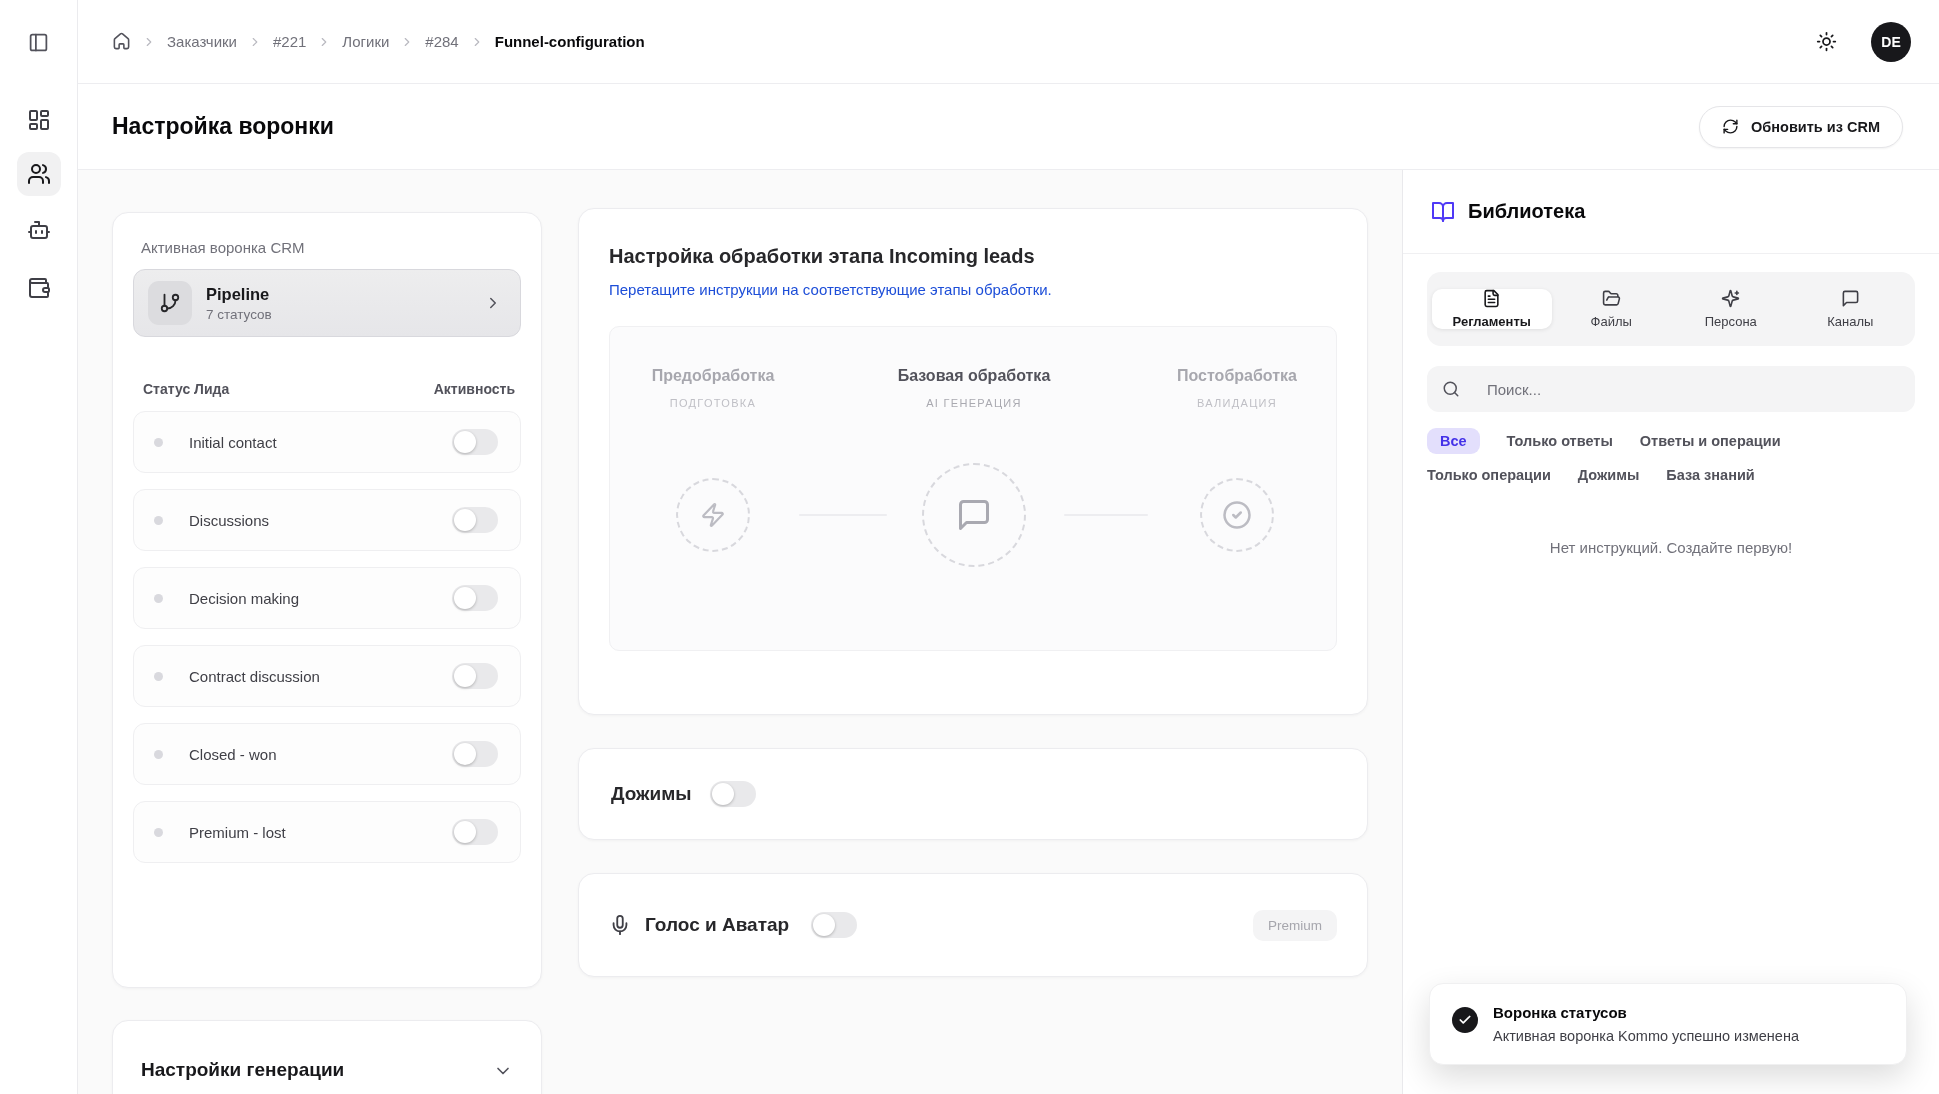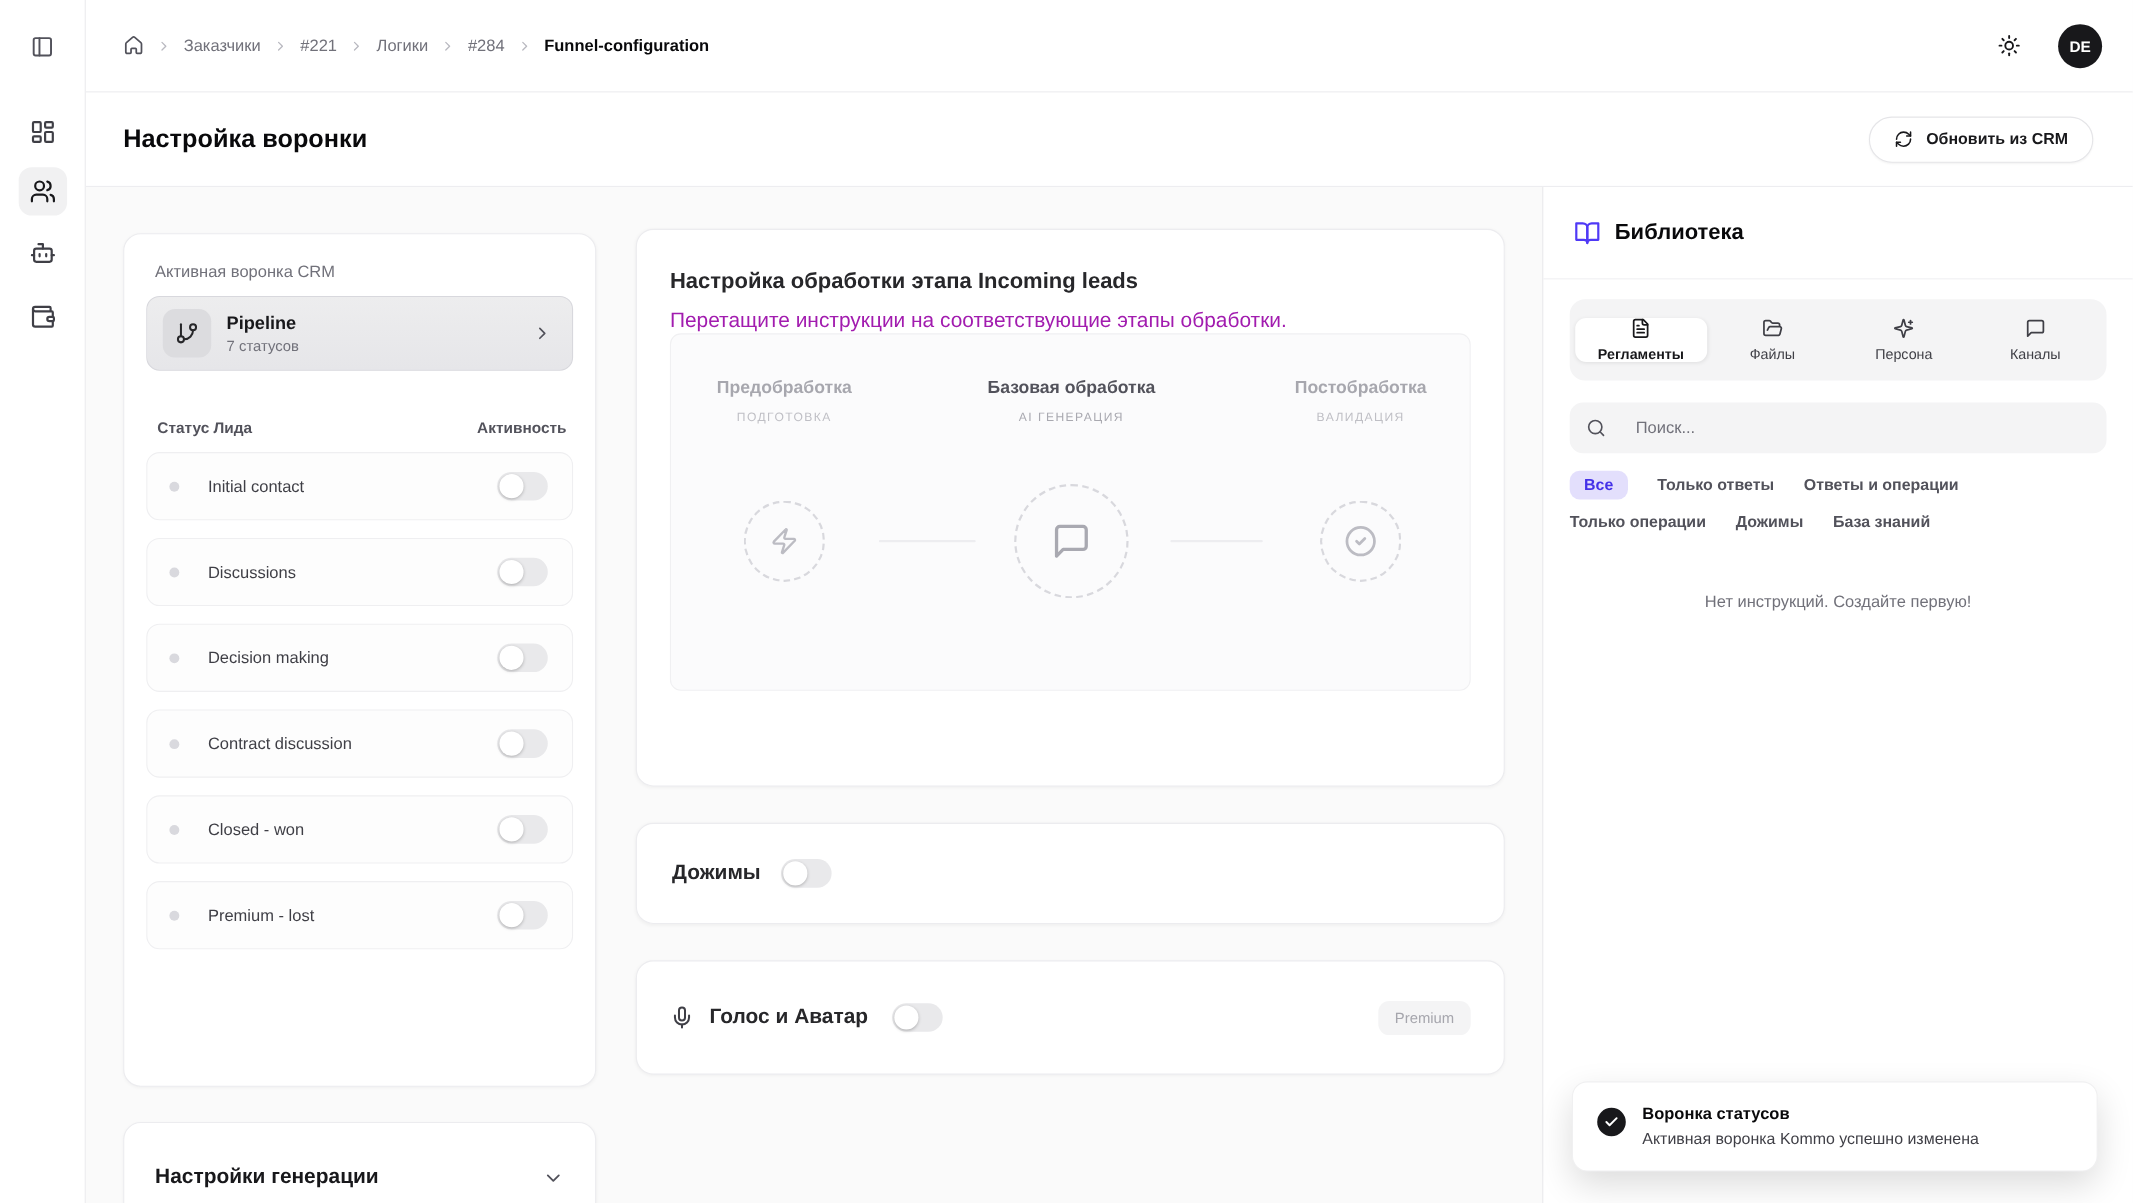--- a/index.html
+++ b/index.html
@@ -56,22 +56,22 @@
   .tgl::after { content:""; position:absolute; left:2px; top:2px; width:22px; height:22px; border-radius:50%; background:#fff; box-shadow:0 1px 3px rgba(0,0,0,.25); }
 
   
   .gen-card { position:absolute; left:34px; top:850px; width:430px; height:250px; padding:38px 28px; display:flex; align-items:flex-start; }
   .gen-title { font-size:19px; font-weight:700; color:#18181b; }
   .gen-chev { margin-left:auto; color:#52525b; display:flex; margin-top:2px; }
 
   
   .stage-card { position:absolute; left:500px; top:38px; width:790px; height:507px; padding:36px 30px; }
   .stage-title { font-size:20px; font-weight:700; color:#27272a; }
-  .stage-sub { margin-top:13px; font-size:19px; color:#a21caf; }
-  .stage-zone { height:325px; background:#fbfbfc; border:1px solid #f0f0f2; border-radius:10px; position:relative; }
+  .stage-sub { margin-top:13px; font-size:15px; color:#1d4ed8; }
+  .stage-zone { margin-top:28px; height:325px; background:#fbfbfc; border:1px solid #f0f0f2; border-radius:10px; position:relative; }
   .st-col { position:absolute; top:38px; width:240px; text-align:center; }
   .st-col .t { font-size:16px; font-weight:600; color:#a7a7ae; line-height:1.35; }
   .st-col .s { margin-top:10px; font-size:11px; letter-spacing:1.3px; color:#bfbfc5; font-weight:500; }
   .st-col.mid .t { color:#52525b; }
   .st-col.mid .s { color:#a9a9b0; }
   .st-col.c1 { left:-17px; } .st-col.c2 { left:244px; } .st-col.c3 { left:507px; }
   .drop { position:absolute; border:2px dashed #d8d8dd; border-radius:50%; display:flex; align-items:center; justify-content:center; color:#bcbcc3; cursor:pointer; }
   .drop.d1 { left:66px;  top:151px; width:74px;  height:74px; }
   .drop.d2 { left:312px; top:136px; width:104px; height:104px; border-width:2.5px; color:#a9a9b1; }
   .drop.d3 { left:590px; top:151px; width:74px;  height:74px; }

